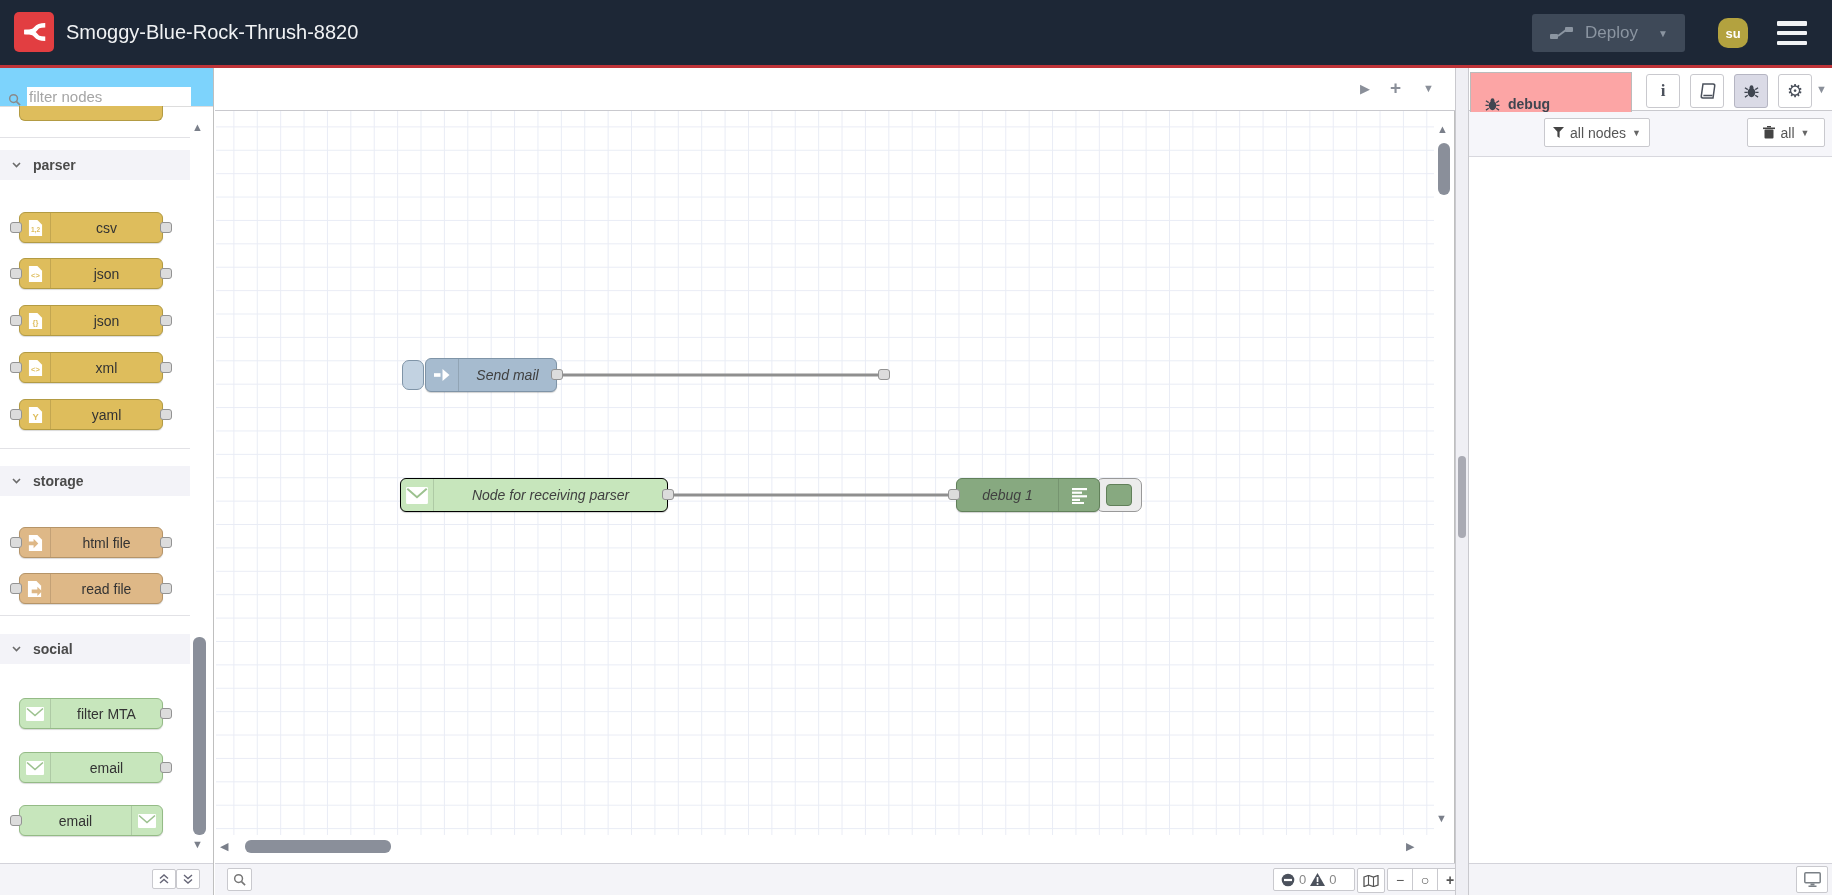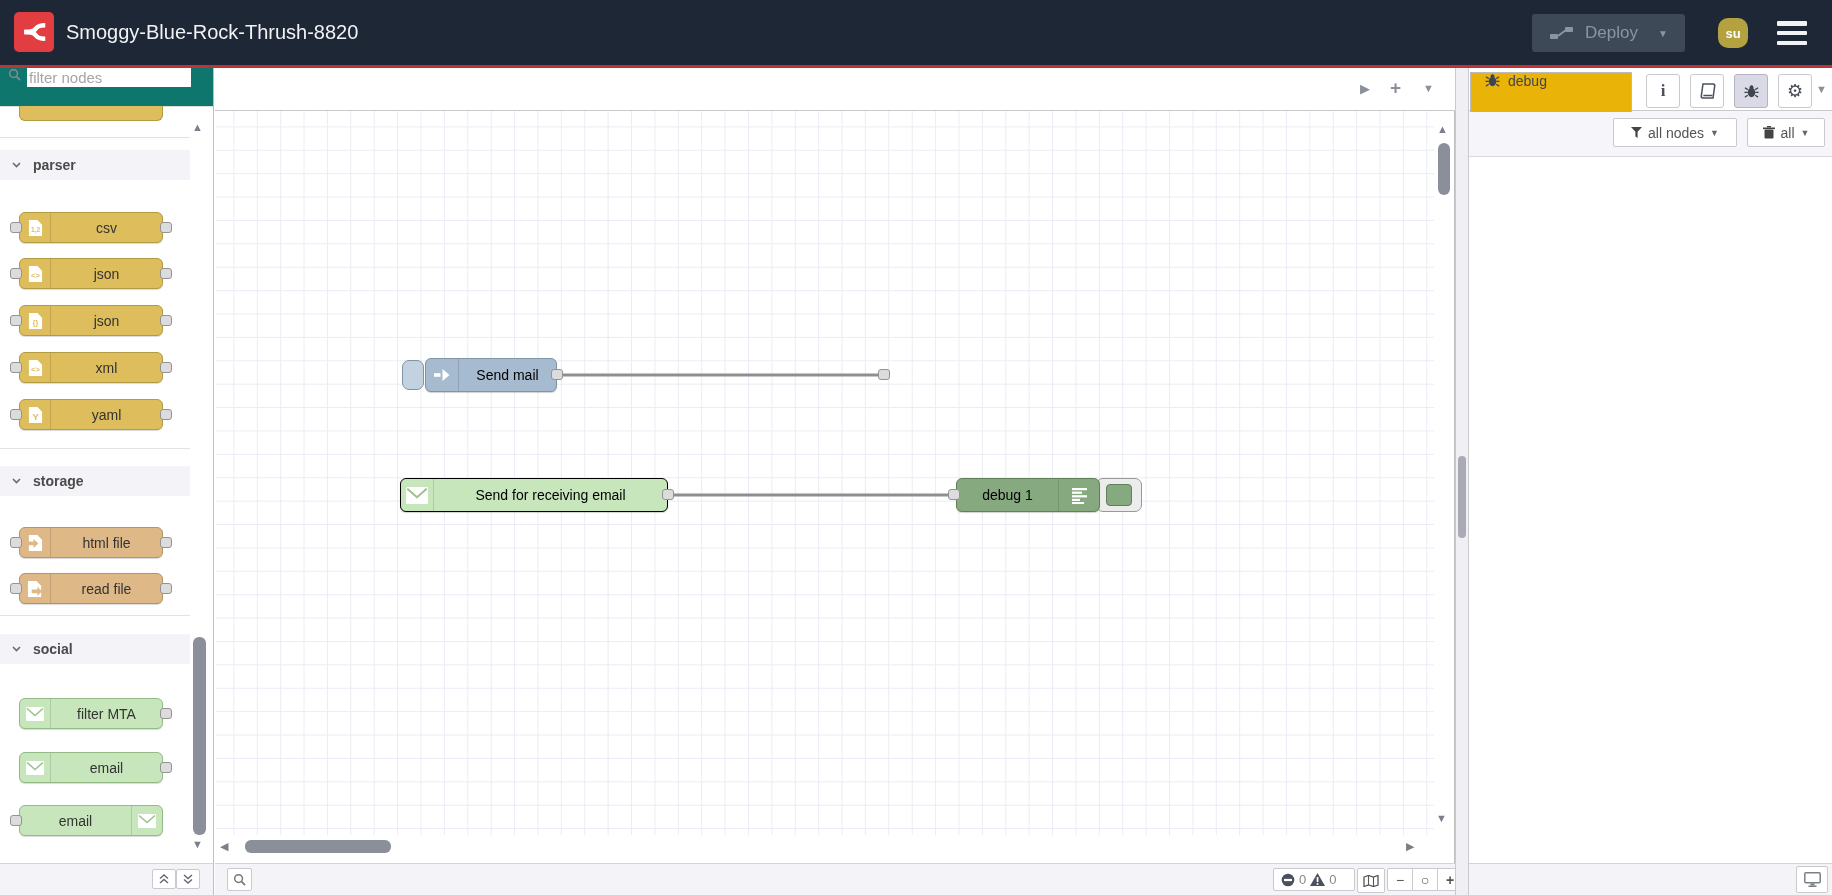--- a/index.html
+++ b/index.html
@@ -11,21 +11,21 @@
   .logo{left:14px;top:12px;width:40px;height:40px;background:#e23e41;border-radius:5px;display:flex;align-items:center;justify-content:center;}
   .app-title{left:66px;top:0;height:65px;line-height:65px;color:#f0f2f4;font-size:20px;}
   .deploy-btn{left:1532px;top:14px;width:153px;height:38px;background:#3e4958;border-radius:3px;display:flex;align-items:center;justify-content:center;gap:10px;cursor:pointer;}
   .deploy-label{color:#8b95a1;font-size:17px;}
   .deploy-chevron{color:#8b95a1;font-size:10px;padding-left:10px;}
   .avatar{left:1718px;top:18px;width:30px;height:30px;background:#b3a23f;border-radius:10px;color:#fff;font-size:13px;font-weight:bold;display:flex;align-items:center;justify-content:center;}
   .hamburger{left:1777px;top:21px;width:30px;height:24px;display:flex;flex-direction:column;justify-content:space-between;cursor:pointer;}
   .hamburger div{height:4.5px;background:#f0f2f4;border-radius:1px;}
   
   .palette{left:0;top:68px;width:213px;height:827px;background:#fff;border-right:1px solid #bfbfbf;}
-  .palette-search{left:0;top:68px;width:213px;height:38px;border-bottom:1px solid #ddd;display:flex;align-items:flex-start;background:#0f766e;}
+  .palette-search{left:0;top:68px;width:213px;height:38px;border-bottom:1px solid #ddd;display:flex;align-items:flex-end;background:#7dd3fc;}
   .palette-search input{border:0;outline:none;font-size:15px;color:#555;width:160px;font-family:"Liberation Sans",sans-serif;}
   .palette-search input::placeholder{color:#a5a5a5;}
   .search-glyph{margin:0 6px 0 8px;}
   .pal-divider{left:0;width:190px;height:1px;background:#e2e2e6;}
   .pal-header{left:0;width:190px;height:30px;background:#f3f3f8;color:#4b4b4b;font-weight:bold;font-size:14px;display:flex;align-items:center;gap:12px;padding-left:12px;box-sizing:border-box;cursor:pointer;}
   .pnode{left:19px;width:144px;height:31px;border-radius:6px;border:1px solid;box-sizing:border-box;display:flex;align-items:stretch;cursor:pointer;box-shadow:0 1px 1px rgba(0,0,0,.15);}
   .pnode .picon{width:30px;display:flex;align-items:center;justify-content:center;border-right:1px solid rgba(0,0,0,.12);}
   .pnode .picon.right{border-right:0;border-left:1px solid rgba(0,0,0,.12);}
   .pnode .plabel{flex:1;display:flex;align-items:center;justify-content:center;font-size:14px;color:#333;}
   .n-yellow{background:#debd5c;border-color:#b39b43;}
@@ -35,30 +35,30 @@
   .sliver{left:19px;top:106px;width:144px;height:15px;background:#debd5c;border:1px solid #b39b43;border-top:0;border-radius:0 0 6px 6px;box-sizing:border-box;}
   .pal-footer{left:0;top:863px;width:213px;height:32px;background:#f4f4f8;border-top:1px solid #d3d3da;box-sizing:border-box;}
   .mini-btn{position:absolute;background:#fff;border:1px solid #c9c9ce;border-radius:2px;display:flex;align-items:center;justify-content:center;cursor:pointer;}
   
   .sb-arrow{color:#7a7f8a;font-size:11px;line-height:11px;cursor:pointer;}
   .sb-thumb{background:#8a8f9a;border-radius:6px;cursor:pointer;}
   
   .tabbar{left:215px;top:68px;width:1617px;height:43px;background:#fff;border-bottom:1px solid #c9c9ce;box-sizing:border-box;}
   .flow-tab{left:242px;top:72px;width:236px;height:39px;background:#fff;border:1px solid #bbb;border-bottom:0;box-sizing:border-box;color:#555;font-weight:bold;font-size:14px;display:flex;align-items:center;padding-left:22px;z-index:3;}
   .tab-btn{color:#8a8f99;cursor:pointer;}
-  .side-tab{left:1470px;top:72px;width:162px;height:40px;background:#eab308;border:1px solid #bbb;border-bottom:0;box-sizing:border-box;display:flex;align-items:flex-start;gap:8px;padding-left:14px;color:#3f4550;font-weight:normal;font-size:14px;z-index:3;}
+  .side-tab{left:1470px;top:72px;width:162px;height:40px;background:#fca5a5;border:1px solid #bbb;border-bottom:0;box-sizing:border-box;display:flex;align-items:flex-end;gap:8px;padding-left:14px;color:#3f4550;font-weight:bold;font-size:14px;z-index:3;}
   .sq-btn{position:absolute;top:74px;width:34px;height:34px;background:#fff;border:1px solid #c9c9ce;border-radius:3px;display:flex;align-items:center;justify-content:center;cursor:pointer;box-sizing:border-box;}
   .sq-btn.active{background:#dadae6;border-color:#b5b5c2;}
   
   .canvas-bg{left:216px;top:111px;width:1239px;height:752px;background:#fff;border-right:1px solid #bfbfbf;box-sizing:border-box;}
   .canvas-grid{left:216px;top:111px;width:1218px;height:724px;
      background-image:linear-gradient(to right,#e9ecf5 1px,transparent 1px),linear-gradient(to bottom,#e9ecf5 1px,transparent 1px);
      background-size:23.4px 23.4px;background-position:-6px -8px;}
   .cnode{position:absolute;height:34px;border-radius:6px;border:1px solid;box-sizing:border-box;display:flex;align-items:stretch;cursor:pointer;box-shadow:0 1px 1px rgba(0,0,0,.18);}
-  .cnode .clabel{flex:1;display:flex;align-items:center;justify-content:center;font-size:14px;color:#000000;white-space:nowrap;}
+  .cnode .clabel{flex:1;display:flex;align-items:center;justify-content:center;font-size:14px;font-style:italic;color:#404040;white-space:nowrap;}
   .cnode .cicon{display:flex;align-items:center;justify-content:center;}
   .cicon.ileft{width:32px;border-right:1px solid rgba(0,0,0,.12);}
   .cicon.iright{width:35px;border-left:1px solid rgba(0,0,0,.12);}
   .n-inject{background:#a6bbcf;border-color:#7f94a7;}
   .n-debug{background:#87a980;border-color:#61805a;}
   .inject-btn{left:402px;top:360px;width:22px;height:30px;background:#c2d2e1;border:1px solid #7f94a7;border-radius:7px;box-sizing:border-box;cursor:pointer;z-index:2;}
   .debug-toggle{left:1096px;top:478px;width:46px;height:34px;background:#ececec;border:1px solid #999;border-radius:7px;box-sizing:border-box;cursor:pointer;}
   .debug-toggle-inner{left:1106px;top:484px;width:26px;height:22px;background:#87a980;border:1px solid #61805a;border-radius:4px;box-sizing:border-box;}
   
   .footer{top:863px;height:32px;background:#f4f4f8;border-top:1px solid #d3d3da;box-sizing:border-box;}
@@ -301,21 +301,21 @@
 
   <span class="port" style="left:878px;top:369px"></span>
 
   <div class="cnode n-green" style="left:400px;top:478px;width:268px">
     <span class="cicon ileft">
       <svg class="svgicon" width="22" height="17" viewBox="0 0 18 14">
           <rect x="0" y="0" width="18" height="14" rx="1" fill="#fff"></rect>
           <path d="M1 1.5 L9 8.5 L17 1.5" stroke="#9cc18f" stroke-width="1.6" fill="none"></path>
         </svg>
     </span>
-    <span class="clabel">Send for receiving email</span>
+    <span class="clabel">Node for receiving parser</span>
   </div>
   <span class="port" style="left:662px;top:489px"></span>
 
   <div class="abs debug-toggle"></div>
   <div class="abs debug-toggle-inner"></div>
   <div class="cnode n-debug" style="left:956px;top:478px;width:144px">
     <span class="clabel">debug 1</span>
     <span class="cicon iright" style="width:40px">
       <svg class="svgicon" width="17" height="17" viewBox="0 0 17 17">
         <rect x="1" y="1" width="15" height="2.2" fill="#fff"></rect>
@@ -394,21 +394,21 @@
       <circle cx="8" cy="3.4" r="2" fill="#3f4550"></circle>
       <path d="M4 6 L1 4 M4 9 H0.5 M4 12 L1 14 M12 6 L15 4 M12 9 H15.5 M12 12 L15 14" stroke="#3f4550" stroke-width="1.3" fill="none"></path>
     </svg>
   </div>
   <div class="sq-btn" style="left:1778px">
     <span style="font-size:18px;color:#4b515c;line-height:18px">⚙</span>
   </div>
   <span class="abs tab-btn" style="left:1816px;top:83px;font-size:11px;color:#8a8f99">▼</span>
 
   <div class="abs filter-row"></div>
-  <div class="drop-btn" style="left:1613px;width:124px">
+  <div class="drop-btn" style="left:1544px;width:106px">
     <svg class="svgicon" width="11" height="11" viewBox="0 0 11 11">
         <polygon points="0,0 11,0 6.6,4.8 6.6,11 4.4,9.5 4.4,4.8" fill="#444"></polygon>
       </svg>
     <span>all nodes</span>
     <span style="font-size:9px;color:#666">▼</span>
   </div>
   <div class="drop-btn" style="left:1747px;width:78px">
     <svg class="svgicon" width="12" height="13" viewBox="0 0 12 13">
         <rect x="1.5" y="3.5" width="9" height="9" rx="1" fill="#444"></rect>
         <rect x="0" y="1.5" width="12" height="1.6" fill="#444"></rect>

